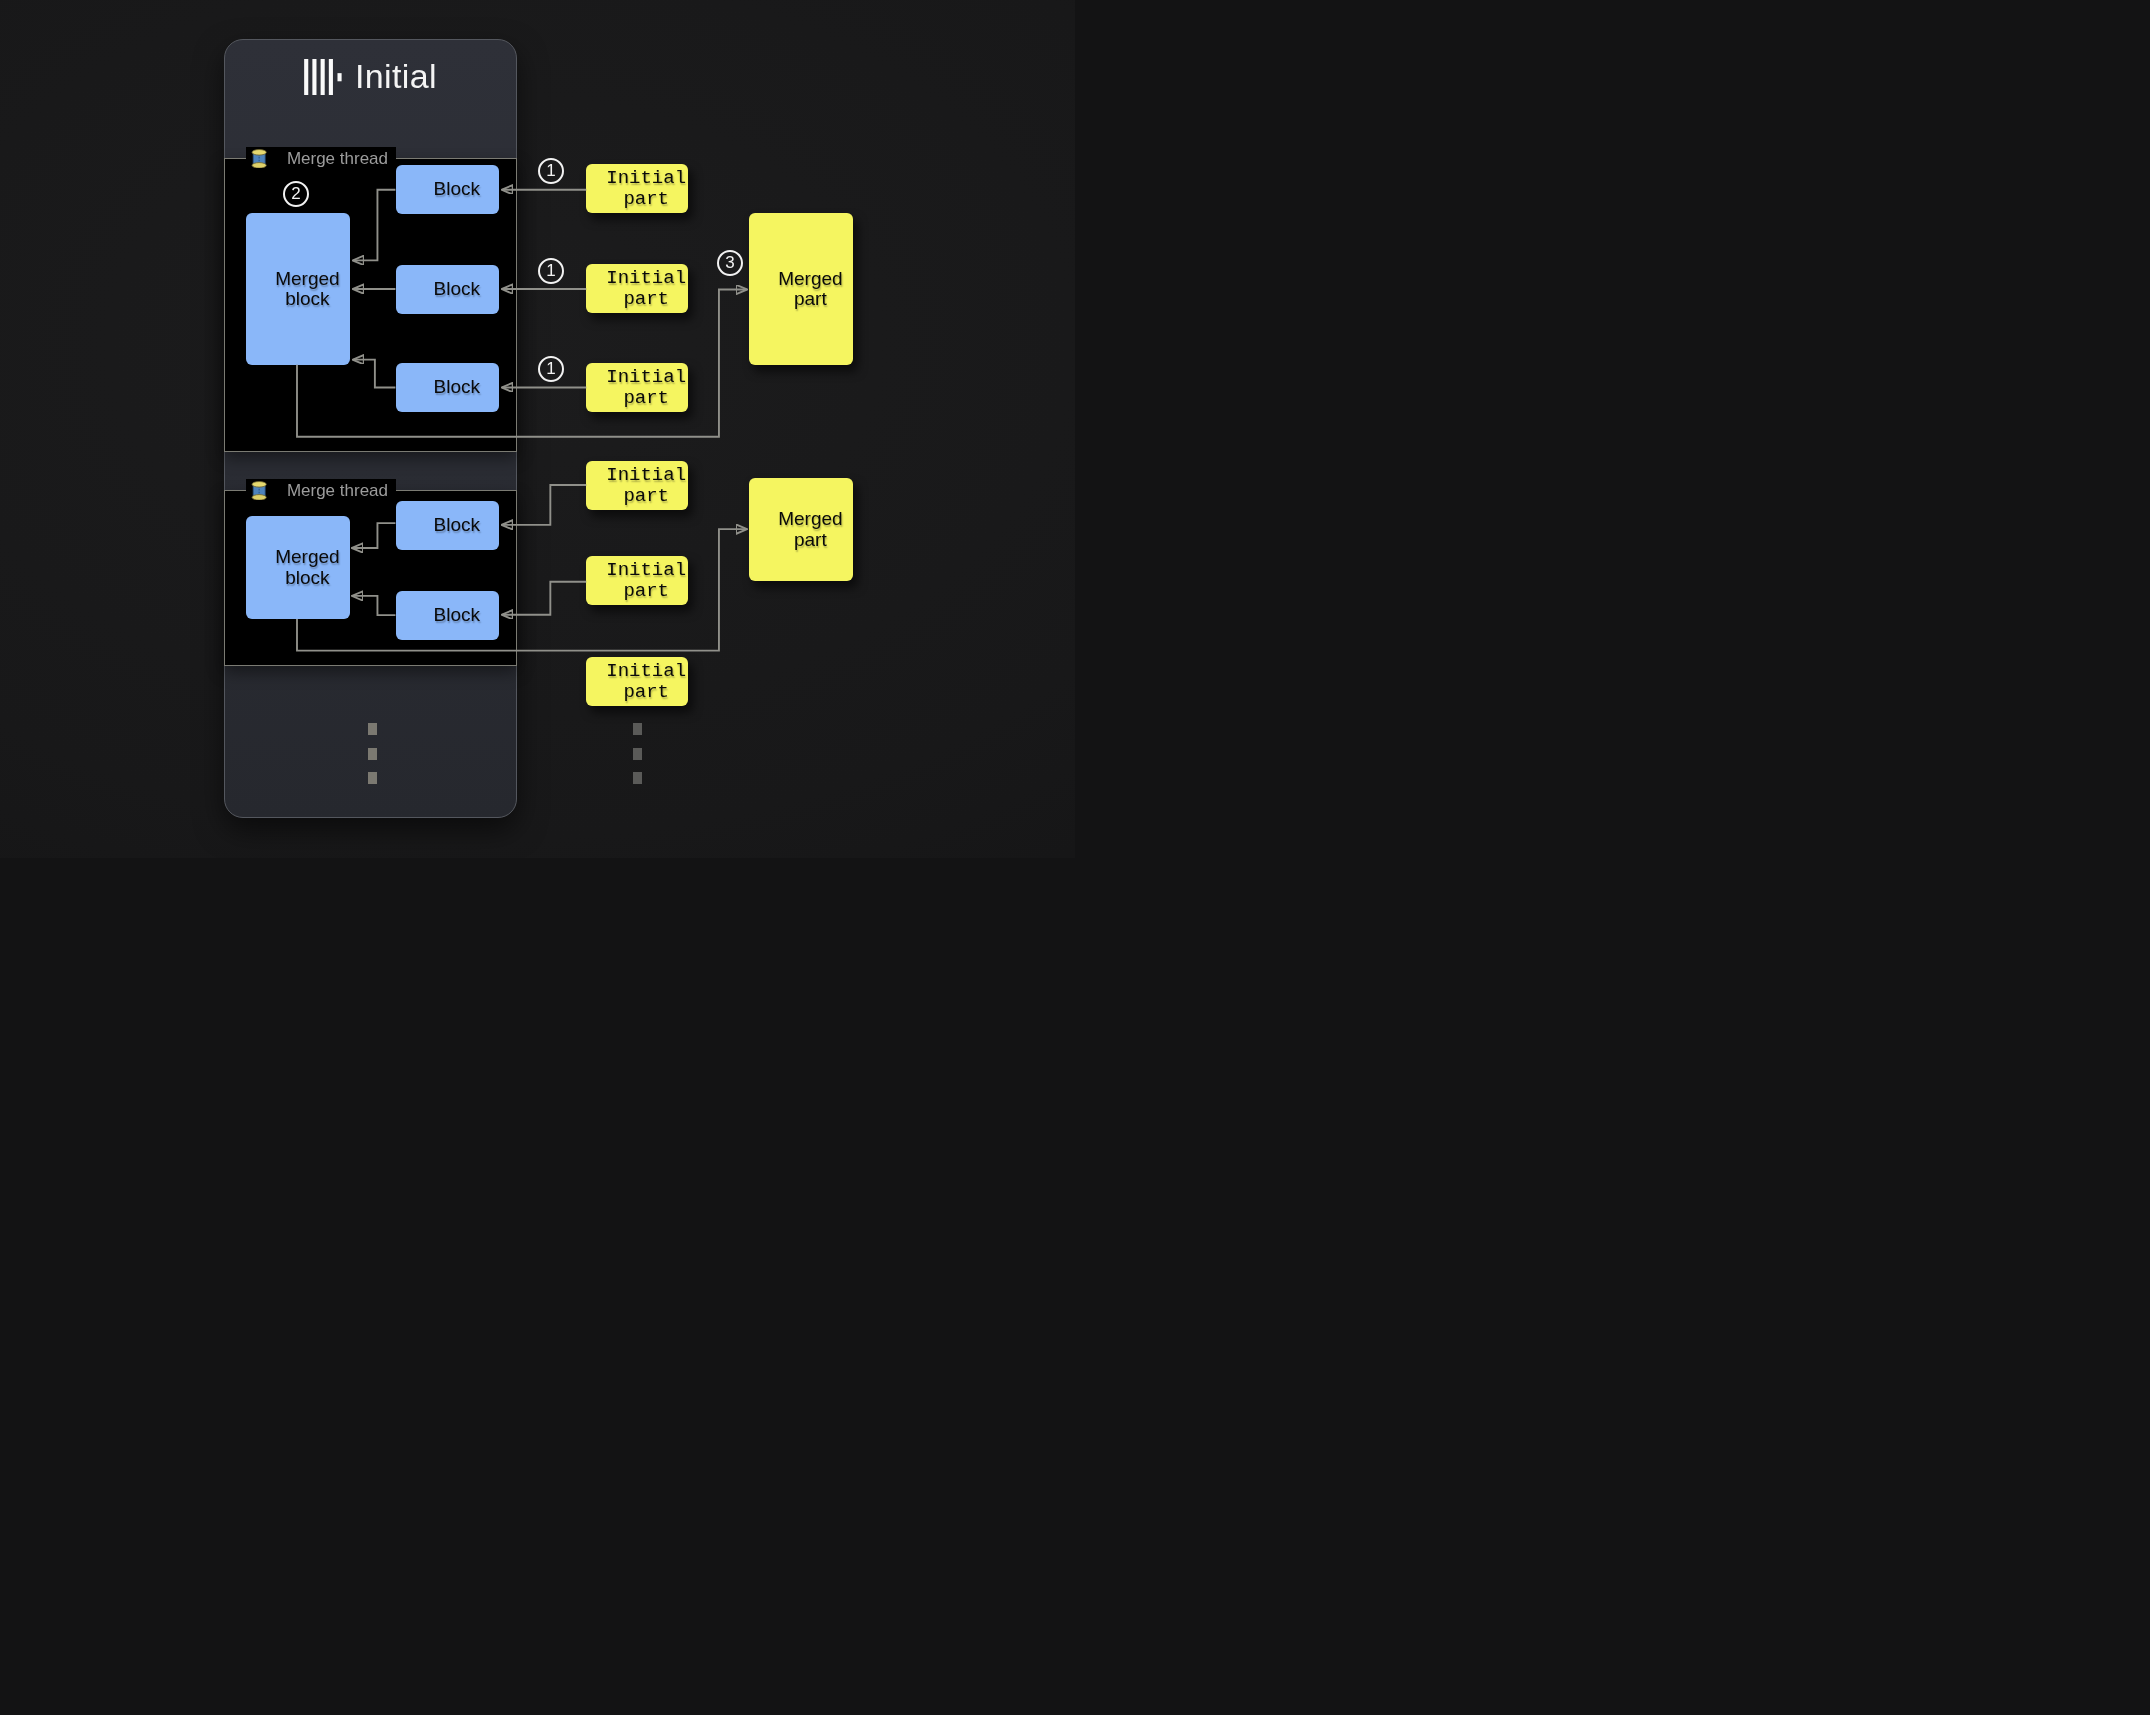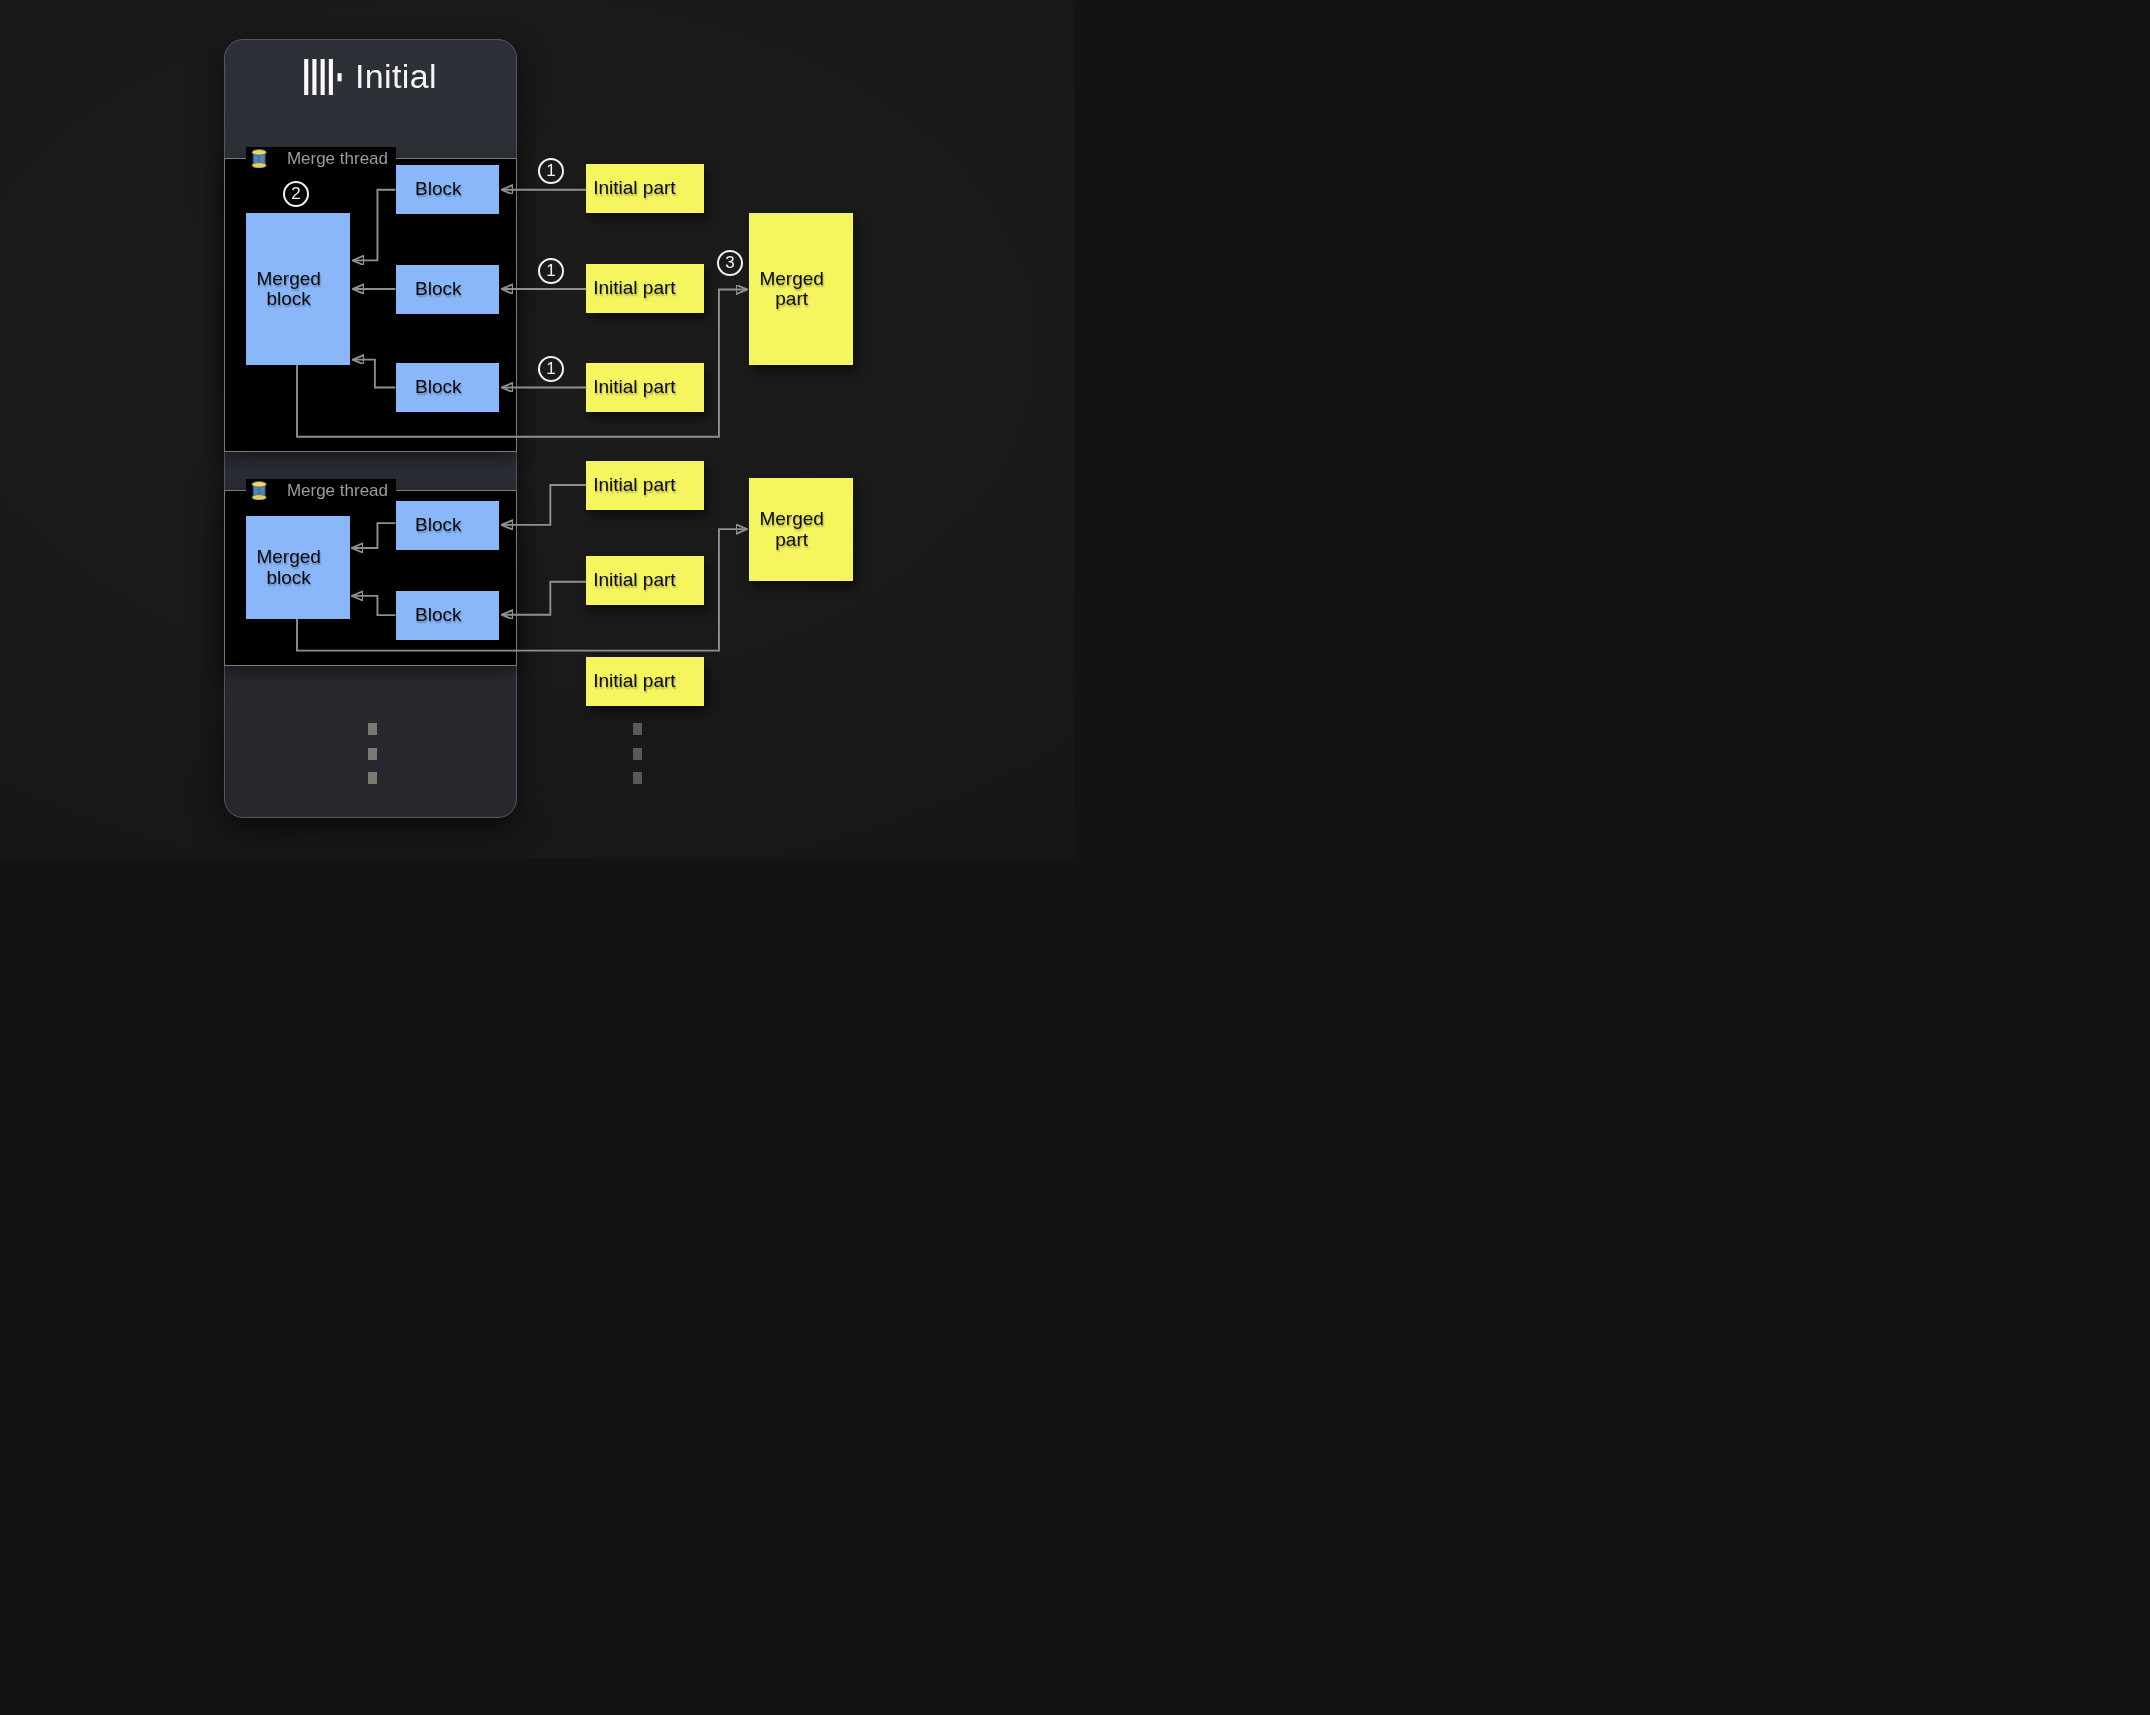--- a/index.html
+++ b/index.html
@@ -28,34 +28,34 @@
   }
   .panel-a{top:158px;height:294px;}
   .panel-b{top:490px;height:176px;}
   .legend{
     position:absolute;top:-12px;left:20.5px;height:23px;
     display:flex;align-items:center;gap:20px;background:#000;padding:0 7.7px 0 5.1px;
     color:#9c9c9c;font-size:17px;white-space:nowrap;
   }
   
   .box{
-    position:absolute;display:flex;align-items:center;justify-content:flex-start;
-    text-align:center;color:#0a0a0a;font-size:19px;line-height:1.07;
+    position:absolute;display:flex;align-items:center;justify-content:flex-end;
+    text-align:center;color:#0a0a0a;font-size:19px;line-height:1.07;border-radius:6px;
   }
   .box .lbl{width:82%;text-shadow:0.9px 1.7px 1.7px rgba(0,0,0,.28);}
   .blue{background:#8ab7f9;box-shadow:2.6px 4.3px 6.8px rgba(0,0,0,.45);}
   .yellow{background:#f5f560;box-shadow:4.3px 6.8px 9.4px rgba(0,0,0,.55);}
   .merged-block-a{left:246px;top:213px;width:104px;height:152px;}
   .merged-block-b{left:246px;top:516px;width:104px;height:103px;}
   .block-1{left:396px;top:165px;width:103px;height:49px;}
   .block-2{left:396px;top:265px;width:103px;height:49px;}
   .block-3{left:396px;top:363px;width:103px;height:49px;}
   .block-4{left:396px;top:501px;width:103px;height:49px;}
   .block-5{left:396px;top:591px;width:103px;height:49px;}
-  .ip{left:586px;width:118px;height:49px;}
+  .ip{left:586px;width:102px;height:49px;font-family:Liberation Mono, monospace;}
   .ip-1{top:164px;} .ip-2{top:264px;} .ip-3{top:363px;}
   .ip-4{top:461px;} .ip-5{top:556px;} .ip-6{top:657px;}
   .mp-a{left:749px;top:213px;width:104px;height:152px;}
   .mp-b{left:749px;top:478px;width:104px;height:103px;}
   
   .badge{
     position:absolute;width:26px;height:26px;border:2.1px solid #f2f2f2;border-radius:50%;
     display:flex;align-items:center;justify-content:center;
     color:#f2f2f2;font-size:17px;box-sizing:border-box;z-index:6;
   }

